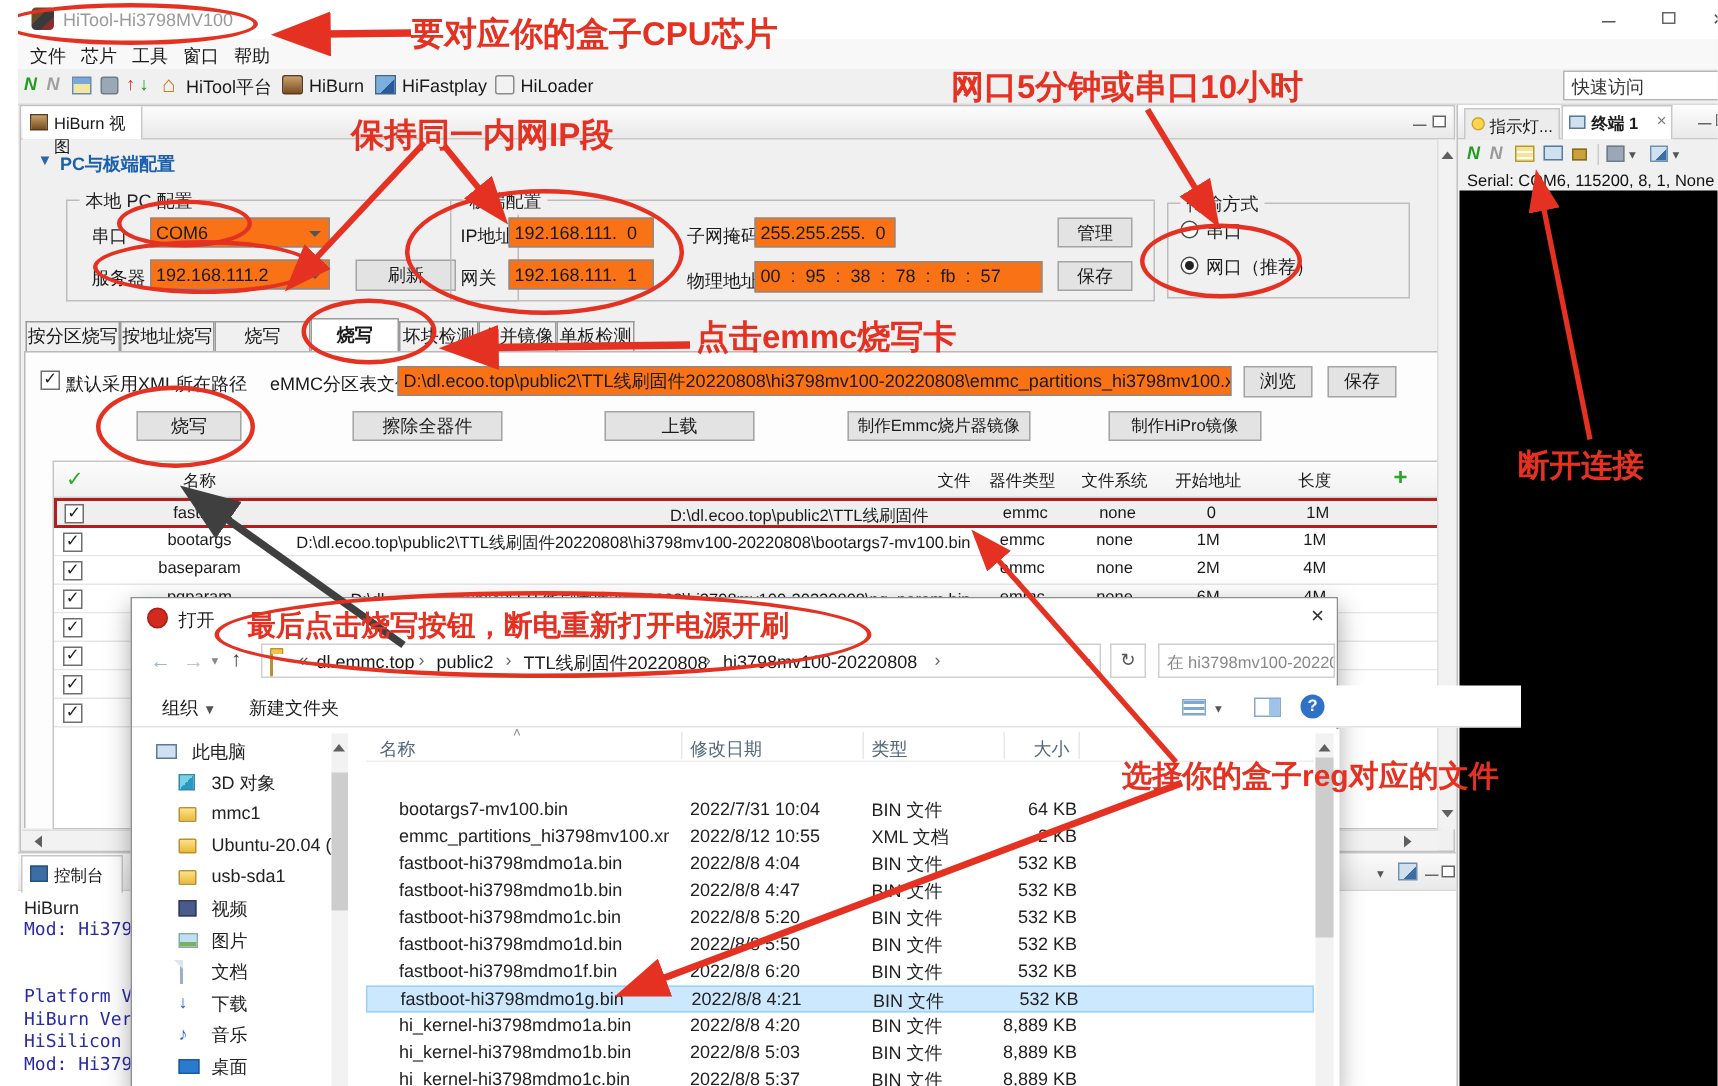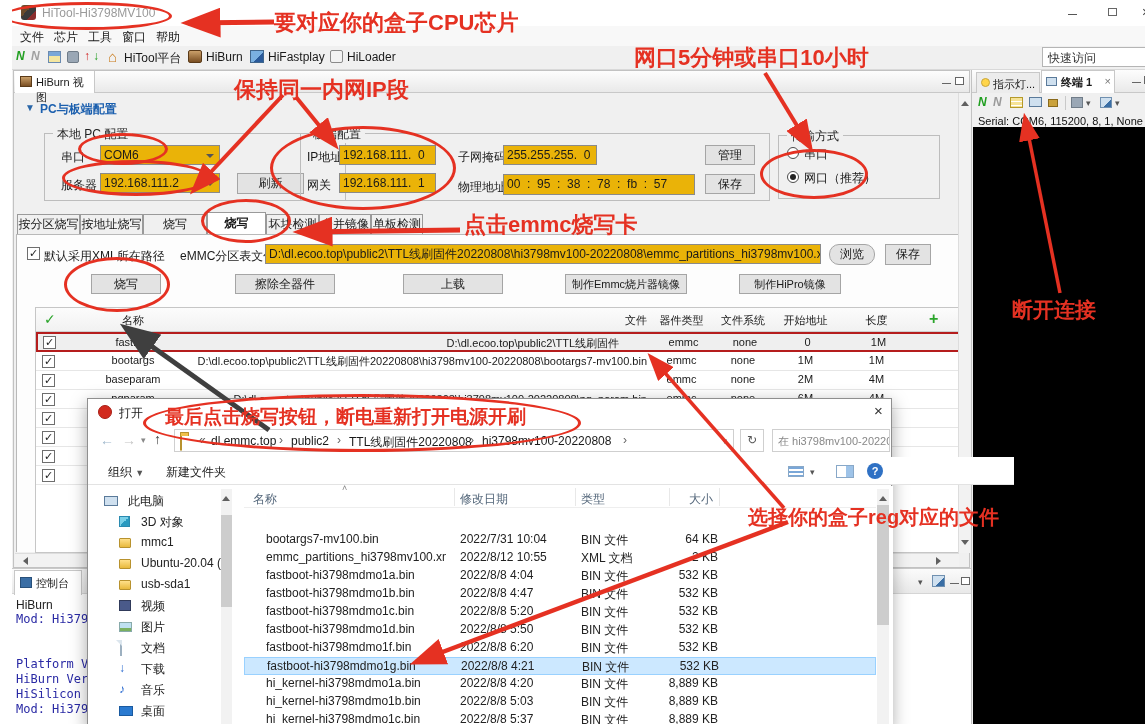--- a/index.html
+++ b/index.html
@@ -2,21 +2,21 @@
 <html><head>
 <meta charset="utf-8">
 <style>
   *{margin:0;padding:0;box-sizing:border-box;}
   html,body{background:#fff;}
   #app{position:relative;width:1145px;height:724px;overflow:hidden;background:#f0f0f0;
        font-family:"Liberation Sans","DejaVu Sans",sans-serif;font-size:12px;color:#1a1a1a;margin-left:12px;}
   .abs{position:absolute;}
   .pre{white-space:pre;}
   .btn{position:absolute;background:#e3e3e3;border:1px solid #a5a5a5;text-align:center;font-size:12px;}
-  .inp{position:absolute;background:#eab308;border:1px solid #8a8a8a;font-size:12px;padding:0 3px;overflow:hidden;white-space:nowrap;}
+  .inp{position:absolute;background:#f97316;border:1px solid #8a8a8a;font-size:12px;padding:0 3px;overflow:hidden;white-space:nowrap;}
   .combo::after{content:"";position:absolute;right:5px;top:8px;border:4px solid transparent;border-top-color:#555;}
   .grp{position:absolute;border:1px solid #bdbdbd;}
   .leg{position:absolute;top:-8px;left:8px;background:#f0f0f0;padding:0 4px;font-size:12px;color:#222;}
   .vtab{position:absolute;top:2px;height:20px;background:#f0f0f0;border:1px solid #9a9a9a;border-bottom:none;text-align:center;font-size:12px;line-height:19px;}
   .vtab.act{background:#fff;top:0;height:22px;font-weight:bold;}
   .cbx{position:absolute;width:13px;height:13px;background:#fff;border:1px solid #6e6e6e;font-size:11px;line-height:11px;text-align:center;color:#222;}
   .radio{position:absolute;width:12px;height:12px;border:1px solid #4a4a4a;border-radius:50%;background:#fff;}
   .radio.on::after{content:"";position:absolute;left:2px;top:2px;width:6px;height:6px;border-radius:50%;background:#222;}
   .trow{position:absolute;left:22px;width:924px;height:19px;border-bottom:1px solid #e6e6e6;background:#fff;}
   .trow span{position:absolute;top:2px;font-size:11px;white-space:nowrap;overflow:hidden;}
@@ -147,21 +147,21 @@
       <div class="vtab" style="left:305px;width:52px;"><span>合并镜像</span></div>
       <div class="vtab" style="left:357px;width:52px;"><span>单板检测</span></div>
     </div>
 
     <div class="abs" style="left:2px;top:163px;width:944px;height:318px;background:#fdfdfd;border:1px solid #b9b9b9;border-bottom:none;"></div>
 
     <span class="cbx" style="left:13px;top:176px;">✓</span>
     <span class="abs" style="left:30px;top:177px;">默认采用XML所在路径</span>
     <span class="abs" style="left:166px;top:177px;">eMMC分区表文件</span>
     <div class="inp" style="left:251px;top:173px;width:556px;height:20px;line-height:18px;"><span style="white-space:nowrap;">D:\dl.ecoo.top\public2\TTL线刷固件20220808\hi3798mv100-20220808\emmc_partitions_hi3798mv100.xml</span></div>
-    <div class="btn" style="left:815px;top:173px;width:46px;height:21px;line-height:19px;border-radius:10px;"><span>浏览</span></div>
+    <div class="btn" style="left:815px;top:173px;width:46px;height:21px;line-height:19px;"><span>浏览</span></div>
     <div class="btn" style="left:871px;top:173px;width:46px;height:21px;line-height:19px;"><span>保存</span></div>
 
     <div class="btn" style="left:77px;top:203px;width:70px;height:20px;line-height:18px;"><span>烧写</span></div>
     <div class="btn" style="left:221px;top:203px;width:100px;height:20px;line-height:18px;"><span>擦除全器件</span></div>
     <div class="btn" style="left:389px;top:203px;width:100px;height:20px;line-height:18px;"><span>上载</span></div>
     <div class="btn" style="left:551px;top:203px;width:122px;height:20px;line-height:18px;font-size:11px;"><span>制作Emmc烧片器镜像</span></div>
     <div class="btn" style="left:725px;top:203px;width:102px;height:20px;line-height:18px;font-size:11px;"><span>制作HiPro镜像</span></div>
 
     <div class="abs" style="left:21px;top:236px;width:926px;height:246px;background:#fff;border:1px solid #c6c6c6;">
       <div class="abs" style="left:0;top:0;width:924px;height:24px;background:linear-gradient(#fcfcfc,#f1f1f1);border-bottom:1px solid #cfcfcf;">

